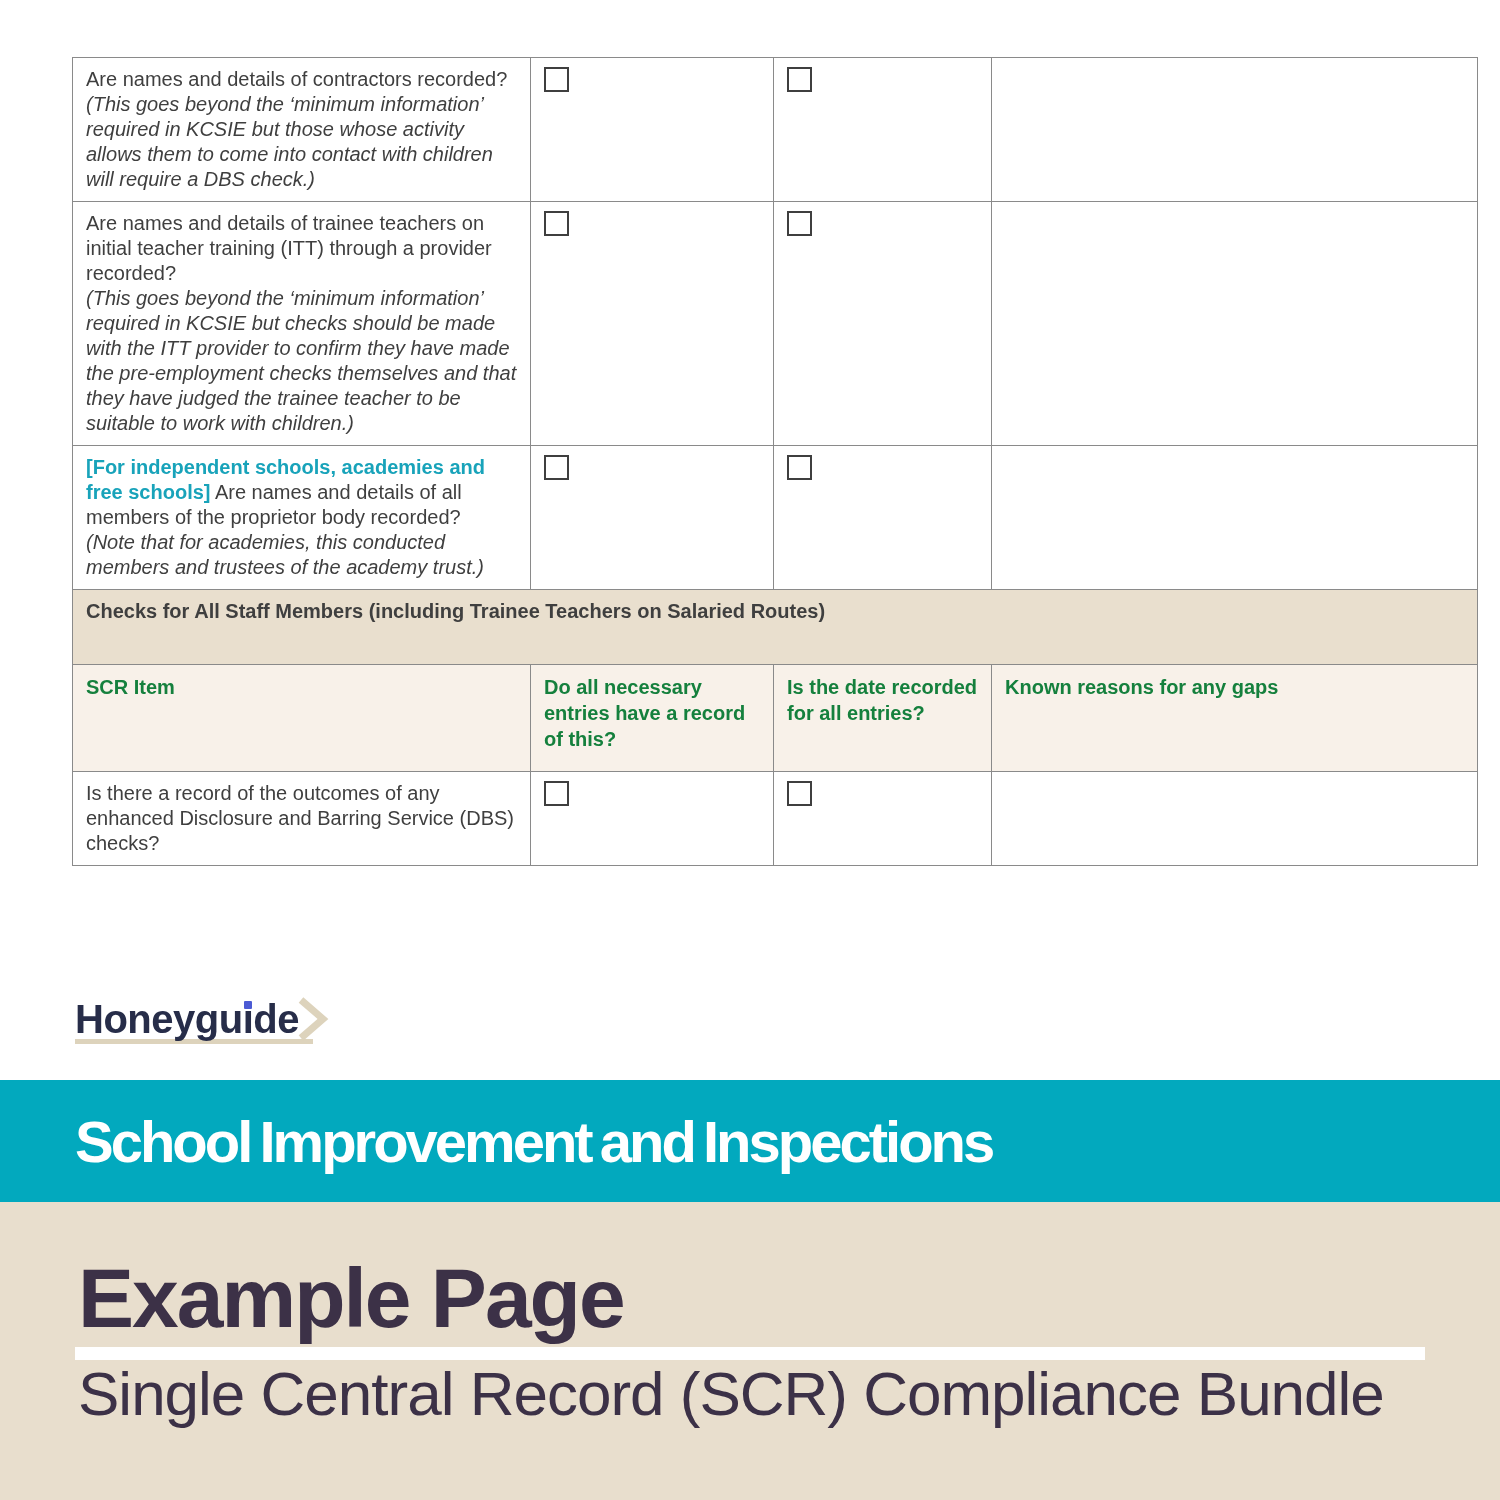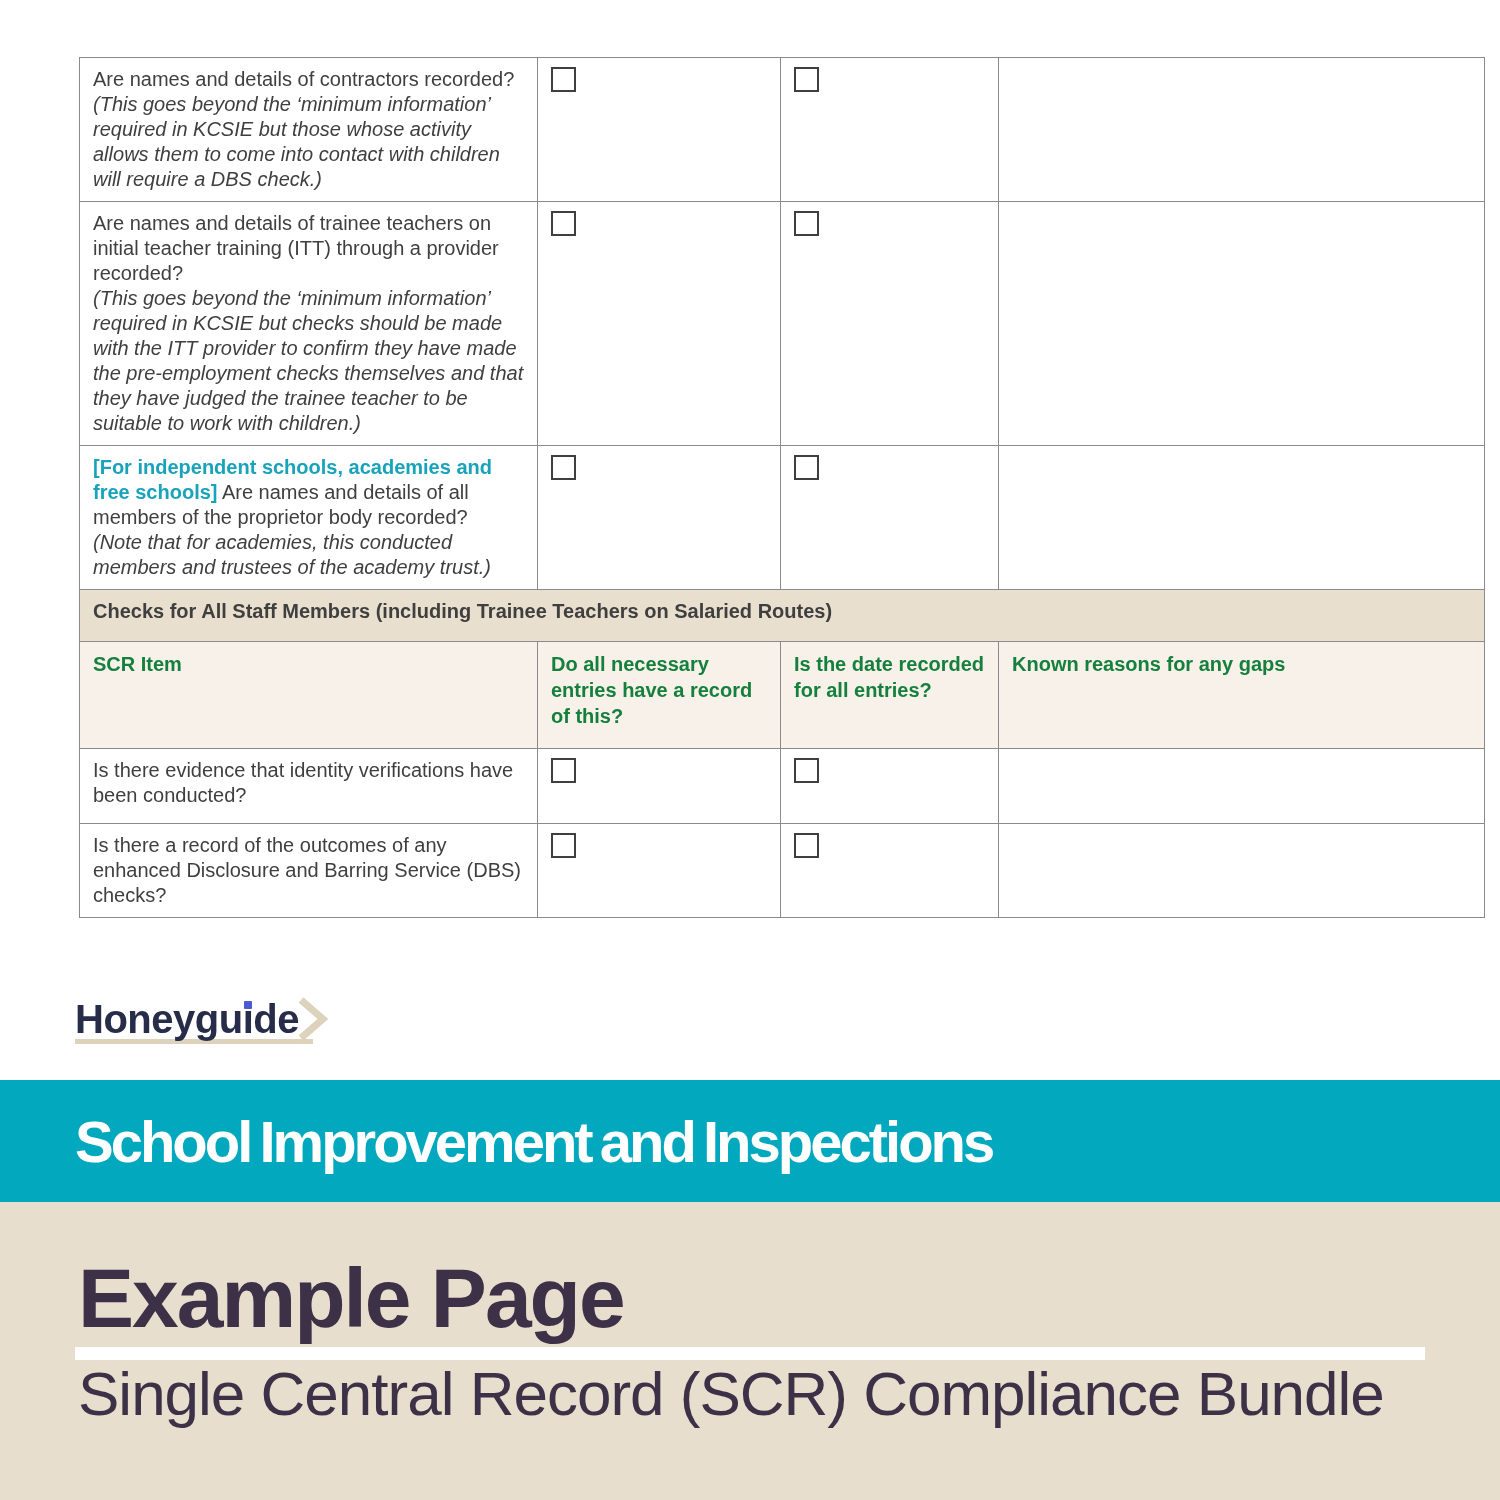--- a/index.html
+++ b/index.html
@@ -1,25 +1,25 @@
 <!DOCTYPE html>
 <html><head>
 <meta charset="utf-8">
 <style>
   * { margin:0; padding:0; box-sizing:border-box; }
   html,body { width:1500px; height:1500px; background:#ffffff; font-family:"Liberation Sans", sans-serif; }
   .page { position:relative; width:1500px; height:1500px; overflow:hidden; background:#ffffff; }
 
   
-  .table-wrap { position:absolute; left:79px; top:57px; width:1405px; }
+  .table-wrap { position:absolute; left:72px; top:57px; width:1405px; }
   table.scr { width:100%; border-collapse:collapse; table-layout:fixed; }
   table.scr td, table.scr th { border:1.5px solid #8a8a8a; vertical-align:top; padding:9px 13px;
      font-size:20px; line-height:25px; color:#3f3f3f; text-align:left; }
   .rh1 { height:143px; } .rh2 { height:210px; } .rh3 { height:69px; } .rh4 { height:138px; }
-  .rhBand { height:52px; } .rhHdr { height:107px; } .rh5 { height:75px; } .rh6 { height:75px; }
+  .rhBand { height:75px; } .rhHdr { height:107px; } .rh5 { height:75px; } .rh6 { height:75px; }
   td.check-cell { text-align:center; padding-top:26px; }
   .checkbox { display:inline-block; width:25px; height:25px; border:2px solid #3f3f3f; background:#fff; }
   .note { font-style:italic; }
   .teal { color:#18a3ba; font-weight:bold; }
   td.band { background:#e9dfce; text-align:center; vertical-align:middle; font-weight:bold;
      font-size:24px; color:#363143; padding:6px; }
   tr.hdr th { background:#f8f1e9; font-weight:bold; color:#15803d; font-size:20px; line-height:26px; }
 
   
   .logo { position:absolute; left:75px; top:997px; width:256px; height:47px; }
@@ -101,32 +101,20 @@
       </tr>
       <tr class="rhBand">
         <td class="band" colspan="4">Checks for All Staff Members (including Trainee Teachers on Salaried Routes)</td>
       </tr>
       <tr class="hdr rhHdr">
         <th>SCR Item</th>
         <th>Do all necessary entries have a record of this?</th>
         <th>Is the date recorded for all entries?</th>
         <th>Known reasons for any gaps</th>
       </tr>
-      <tr class="rh5">
-        <td>
-          <div>Is there evidence that identity verifications have been conducted?</div>
-        </td>
-        <td class="check-cell">
-          <span class="checkbox"></span>
-        </td>
-        <td class="check-cell">
-          <span class="checkbox"></span>
-        </td>
-        <td></td>
-      </tr>
       <tr class="rh6">
         <td>
           <div>Is there a record of the outcomes of any enhanced Disclosure and Barring Service (DBS) checks?</div>
         </td>
         <td class="check-cell">
           <span class="checkbox"></span>
         </td>
         <td class="check-cell">
           <span class="checkbox"></span>
         </td>

